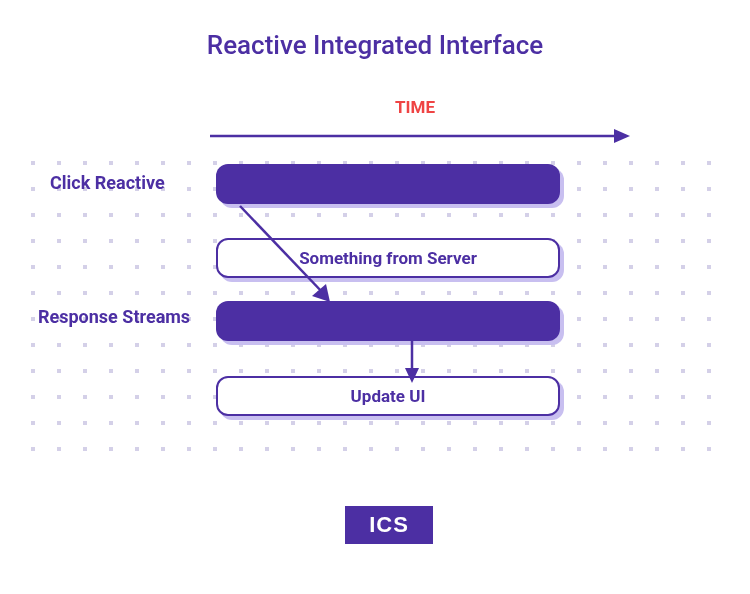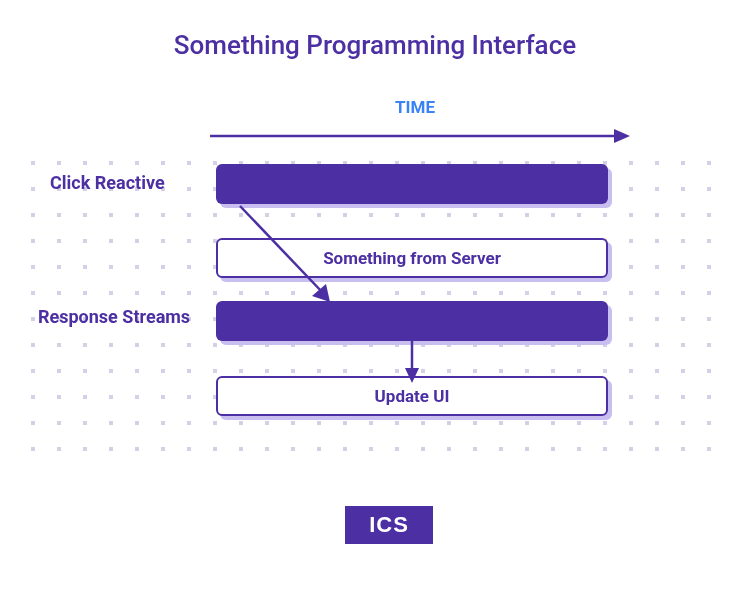--- a/index.html
+++ b/index.html
@@ -36,21 +36,21 @@
     }
 
     .time-label {
       position: absolute;
       top: 97px;
       left: 215px;
       width: 400px;
       text-align: center;
       font-size: 17px;
       font-weight: 700;
-      color: #3b82f6;
+      color: #ef4444;
     }
 
     .time-arrow {
       position: absolute;
       top: 126px;
       left: 210px;
       width: 420px;
       height: 20px;
     }
 
@@ -69,23 +69,23 @@
       left: 38px;
       font-size: 18px;
       font-weight: 700;
       color: #4c2fa3;
       text-align: right;
     }
 
     .bar {
       position: absolute;
       left: 216px;
-      width: 392px;
+      width: 344px;
       height: 40px;
-      border-radius: 6px;
+      border-radius: 12px;
     }
 
     .bar-solid {
       background: #4c2fa3;
       box-shadow: 4px 4px 0 0 #c8bff0;
     }
 
     .bar-outline {
       background: #fff;
       border: 2px solid #4c2fa3;
@@ -146,21 +146,21 @@
     .copyright {
       font-size: 12px;
       color: #333;
     }
   </style>
 </head>
 <body>
 
 <div class="dots-bg"></div>
 
-<div class="title">Something Programming Interface</div>
+<div class="title">Reactive Integrated Interface</div>
 
 <div class="time-label">TIME</div>
 
 <svg class="time-arrow" viewBox="0 0 420 20">
   <line x1="0" y1="10" x2="408" y2="10" stroke="#4c2fa3" stroke-width="2.5"></line>
   <polygon points="420,10 404,3 404,17" fill="#4c2fa3"></polygon>
 </svg>
 
 <div class="label-click">Click Reactive</div>
 <div class="label-response">Response Streams</div>

